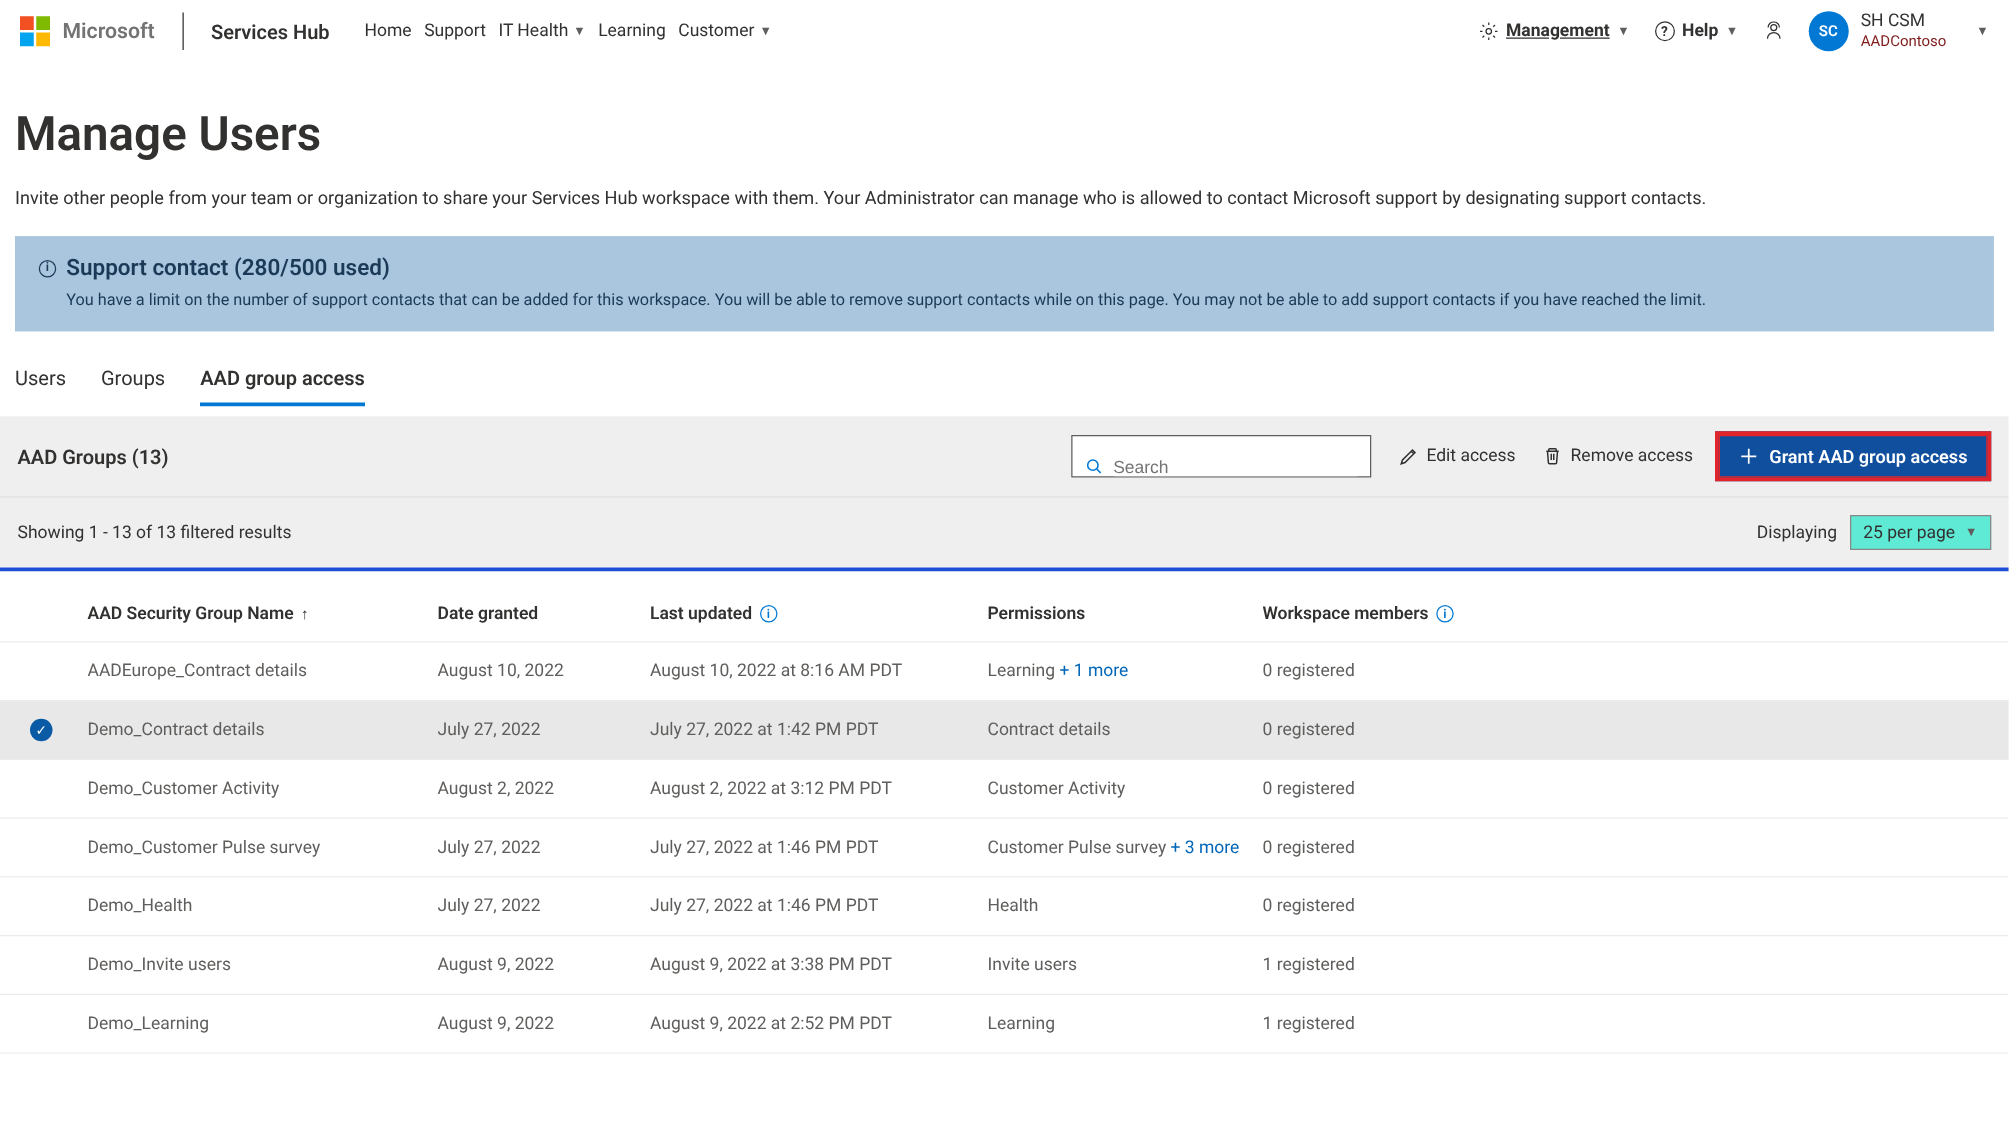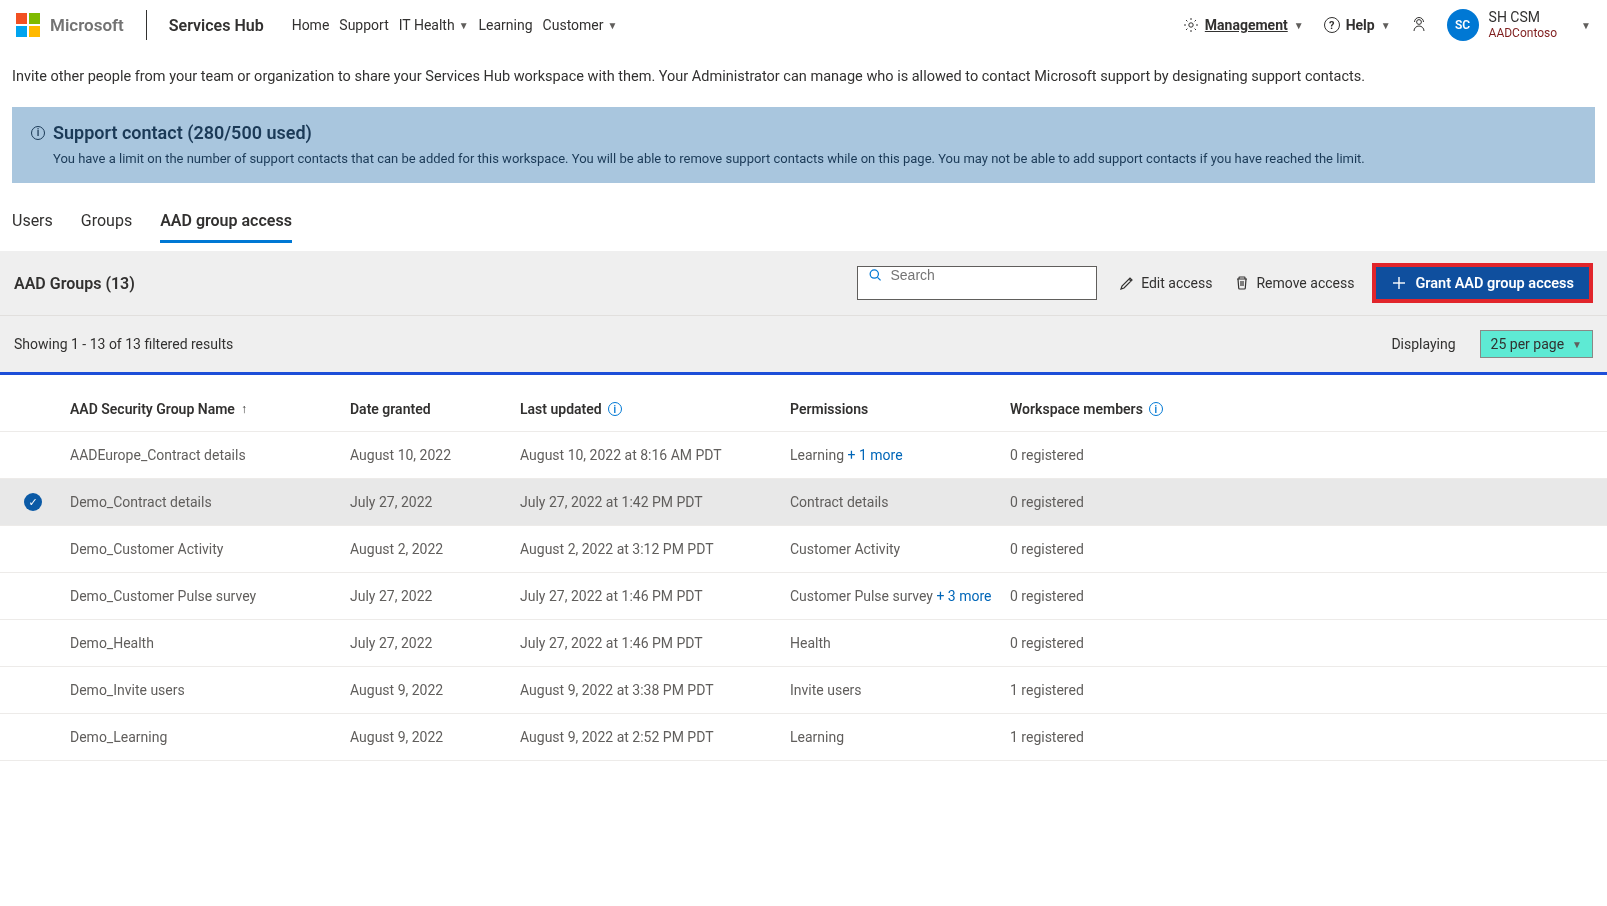--- a/index.html
+++ b/index.html
@@ -57,21 +57,21 @@
 
   
   .toolbar-row {
     background:#efefef; display:flex; align-items:center;
     padding: 12px 14px; margin-top:8px;
   }
   .group-count { font-size:16px; font-weight:600;}
   .toolbar-row .spacer2 { flex:1;}
   .search-box {
     background:#fff; border:1px solid #605e5c; height:34px; width:240px;
-    display:flex; align-items:flex-start; gap:8px; padding:0 10px;
+    display:flex; align-items:flex-end; gap:8px; padding:0 10px;
   }
   .search-box input { border:none; outline:none; font-size:14px; width:100%; color:#605e5c;}
   .tbar-link { display:flex; align-items:center; gap:6px; margin-left:22px; cursor:pointer;}
   .primary-btn {
     background:#0f4f9e; color:#fff; border:3px solid #e1252b; height:40px;
     display:flex; align-items:center; gap:8px; padding: 0 16px; margin-left:18px;
     font-size:14.5px; font-weight:600; cursor:pointer;
     box-shadow: 0 0 0 1px #e1252b inset;
   }
 
@@ -168,20 +168,21 @@
       <div class="id-lines">
         <span>SH CSM</span>
         <span class="id-sub">AADContoso</span>
       </div>
       <span class="chev" style="margin-left:14px;">▼</span>
     </div>
   </div>
 </div>
 
 <div class="page-wrap">
+  <h1 class="page-title">Manage Users</h1>
   <p class="page-desc">Invite other people from your team or organization to share your Services Hub workspace with them. Your Administrator can manage who is allowed to contact Microsoft support by designating support contacts.</p>
 
   <div class="banner">
     <div class="banner-head">
       <span class="info-icon">i</span>
       <span>Support contact (280/500 used)</span>
     </div>
     <div class="banner-body">You have a limit on the number of support contacts that can be added for this workspace. You will be able to remove support contacts while on this page. You may not be able to add support contacts if you have reached the limit.</div>
   </div>
 </div>
@@ -218,21 +219,21 @@
     <svg width="16" height="16" viewBox="0 0 16 16" stroke="#fff" stroke-width="1.4">
         <line x1="8" y1="2" x2="8" y2="14"></line>
         <line x1="2" y1="8" x2="14" y2="8"></line>
       </svg>
     <span>Grant AAD group access</span>
   </div>
 </div>
 
 <div class="results-row">
   <span>Showing 1 - 13 of 13 filtered results</span>
-  <div style="display:flex;align-items:center;gap:24px;">
+  <div style="display:flex;align-items:center;gap:10px;">
     <span>Displaying</span>
     <div class="select-box">
       <span>25 per page</span>
       <span class="chev">▼</span>
     </div>
   </div>
 </div>
 
 <div class="table-wrap">
   <div class="thead">

